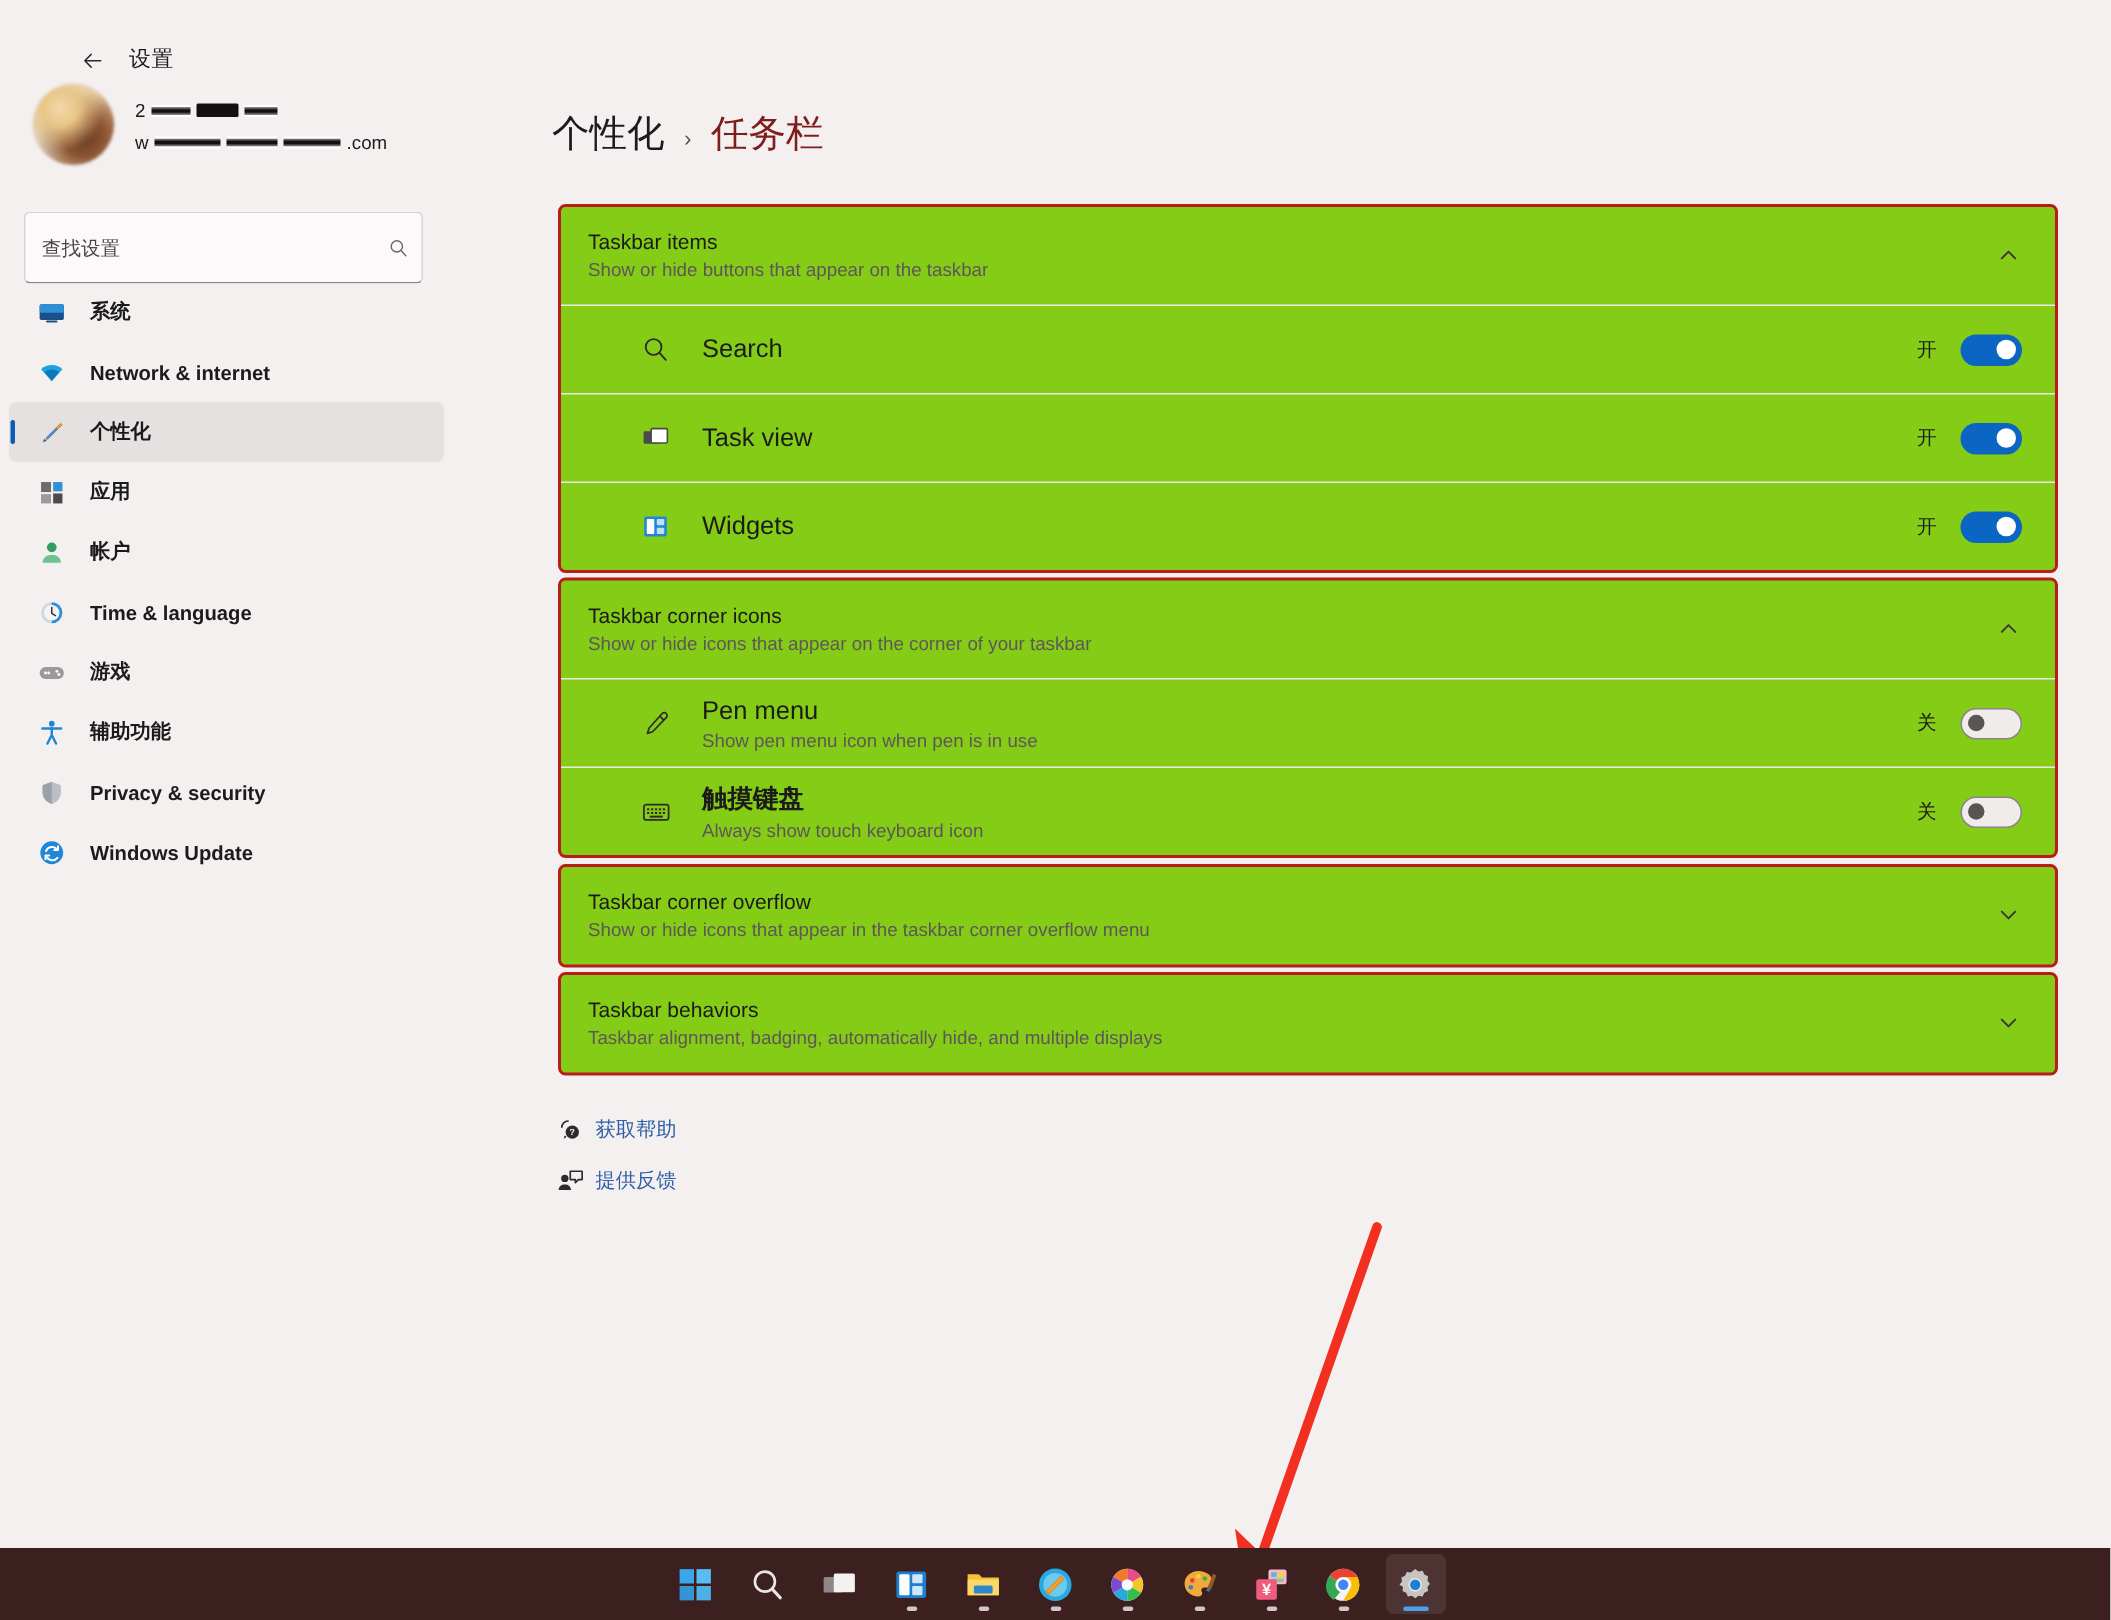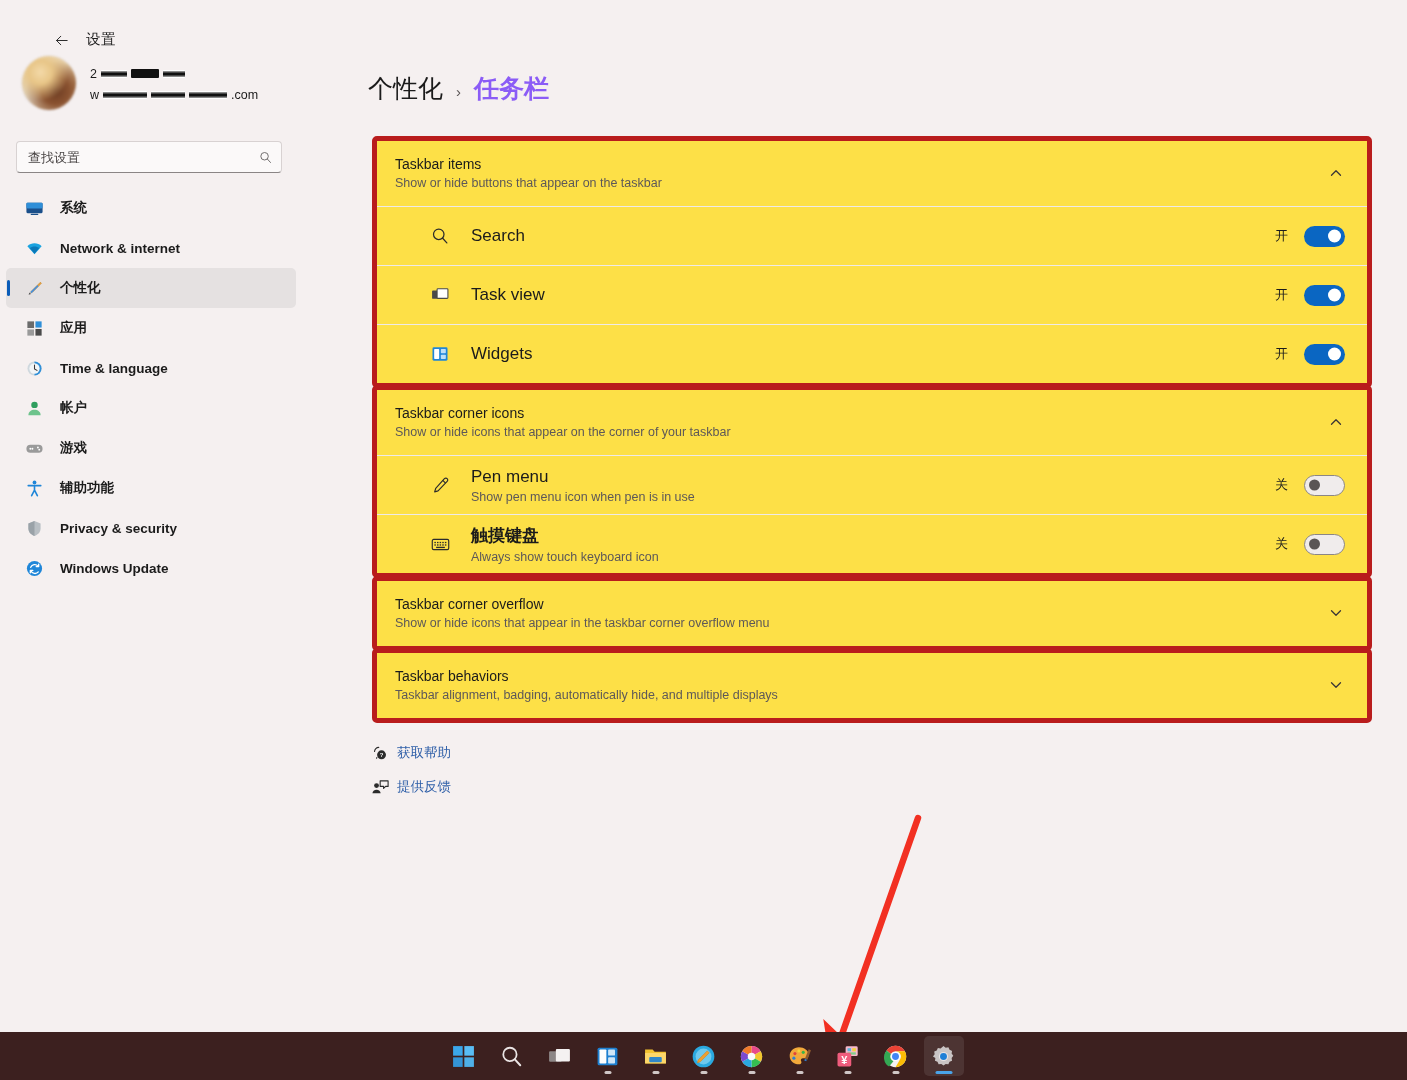--- a/index.html
+++ b/index.html
@@ -40,21 +40,21 @@
   .prof-line { display: flex; align-items: center; gap: 4px; font-size: 12.5px; color: #1b1b1b; }
   .redact {
     display: inline-block; height: 8px; border-radius: 1px;
     background: linear-gradient(180deg,#ffffff 0%,#ffffff 16%,#8f8f8f 18%,#101010 42%,#101010 58%,#8f8f8f 82%,#ffffff 84%,#ffffff 100%);
   }
   .r-a { width: 26px; } .r-b { width: 28px; background: #111; height: 9px; }
   .r-c { width: 22px; }
   .r-d { width: 44px; } .r-e { width: 34px; } .r-f { width: 38px; }
 
   .searchbox {
-    position: absolute; left: 16px; top: 93px; width: 266px; height: 32px;
+    position: absolute; left: 16px; top: 93px; width: 266px; height: 48px;
     background: #fbf9f9; border: 1px solid #d8d2d2; border-bottom-color: #8a8585;
     border-radius: 4px; display: flex; align-items: center; padding: 0 8px 0 11px;
   }
   .searchbox input {
     flex: 1; border: none; outline: none; background: transparent;
     font-family: inherit; font-size: 13px; color: #1b1b1b;
   }
   .searchbox input::placeholder { color: #4a4646; }
   .search-glass { width: 15px; height: 15px; opacity: .75; }
 
@@ -70,25 +70,25 @@
     width: 3px; height: 16px; background: #0b5cb8; border-radius: 2px;
   }
   .nav-ico { width: 20px; height: 20px; flex: 0 0 20px; display: flex; align-items: center; justify-content: center; }
   .nav-label { font-size: 13.5px; color: #1b1b1b; font-weight: bold; }
 
   
   .main { position: absolute; left: 340px; top: 48px; width: 1067px; height: 1032px; }
   .crumb { position: absolute; left: 28px; top: 24px; display: flex; align-items: baseline; gap: 13px; }
   .crumb-a { font-size: 25px; color: #1b1b1b; cursor: pointer; }
   .crumb-sep { font-size: 15px; color: #5a5555; }
-  .crumb-b { font-size: 25px; color: #8b5cf6; font-weight: 700; }
+  .crumb-b { font-size: 25px; color: #7f1d1d; font-weight: 400; }
 
   .card {
     position: absolute; left: 32px; width: 1000px;
-    background: #fde047; border: 5px solid #b91c1c; border-radius: 5px;
+    background: #84cc16; border: 2px solid #b91c1c; border-radius: 5px;
     overflow: hidden;
   }
   .card-head {
     display: flex; align-items: center; justify-content: space-between;
     padding: 15px 22px 16px 18px; cursor: pointer;
   }
   .card-title { font-size: 14px; color: #1b1b1b; margin-bottom: 4px; }
   .card-sub { font-size: 12.5px; color: #5d5858; }
   .chev { width: 18px; height: 18px; color: #3a3636; flex: 0 0 18px; }
 
@@ -223,37 +223,37 @@
             <rect x="2.5" y="11" width="7" height="6.5" fill="#9a9a9a"></rect>
             <rect x="11" y="10.5" width="6.5" height="7" fill="#4a4a4a"></rect>
           </svg>
         </span>
         <span class="nav-label">应用</span>
       </div>
 
       <div class="navitem">
         <span class="nav-ico">
           <svg viewBox="0 0 20 20" width="19" height="19">
+            <circle cx="10" cy="6.2" r="3.4" fill="#2f9e5e"></circle>
+            <path d="M3.6 17c0-3.6 2.9-5.6 6.4-5.6s6.4 2 6.4 5.6z" fill="#6ec38c"></path>
+          </svg>
+        </span>
+        <span class="nav-label">帐户</span>
+      </div>
+
+      <div class="navitem">
+        <span class="nav-ico">
+          <svg viewBox="0 0 20 20" width="19" height="19">
             <circle cx="10" cy="10" r="7.4" fill="#cfd8de"></circle>
             <path d="M10 2.6a7.4 7.4 0 0 1 0 14.8z" fill="#2f8fd8"></path>
             <circle cx="10" cy="10" r="5.4" fill="#f2f5f7"></circle>
             <path d="M10 6.4v4l2.6 1.6" stroke="#3a3636" stroke-width="1.1" fill="none" stroke-linecap="round"></path>
           </svg>
         </span>
         <span class="nav-label">Time &amp; language</span>
-      </div>
-
-      <div class="navitem">
-        <span class="nav-ico">
-          <svg viewBox="0 0 20 20" width="19" height="19">
-            <circle cx="10" cy="6.2" r="3.4" fill="#2f9e5e"></circle>
-            <path d="M3.6 17c0-3.6 2.9-5.6 6.4-5.6s6.4 2 6.4 5.6z" fill="#6ec38c"></path>
-          </svg>
-        </span>
-        <span class="nav-label">帐户</span>
       </div>
 
       <div class="navitem">
         <span class="nav-ico">
           <svg viewBox="0 0 20 20" width="19" height="19">
             <rect x="1.5" y="6" width="17" height="8.4" rx="4.2" fill="#9a9a9a"></rect>
             <circle cx="5.6" cy="10.2" r="1" fill="#fff"></circle>
               <circle cx="7.8" cy="10.2" r="1" fill="#fff"></circle>
             <circle cx="13.6" cy="9" r="1" fill="#fff"></circle>
               <circle cx="15" cy="11.2" r="1" fill="#fff"></circle>

